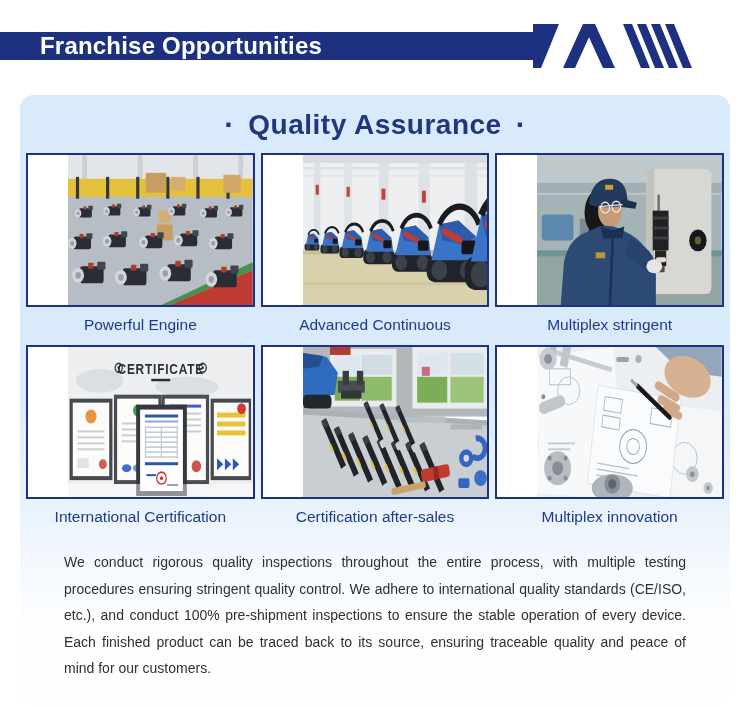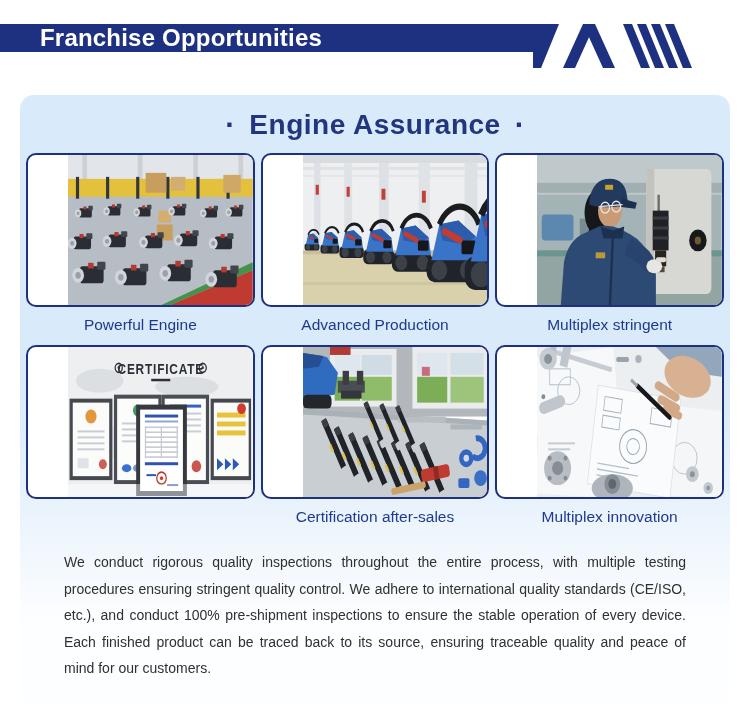--- a/index.html
+++ b/index.html
@@ -1,31 +1,31 @@
 <!DOCTYPE html>
 <html><head>
 <meta charset="utf-8">
 <style>
   html,body{margin:0;padding:0;width:750px;height:707px;overflow:hidden;background:#ffffff;
     font-family:"Liberation Sans",sans-serif;}
-  .topbar{margin-top:24px;height:44px;display:flex;align-items:flex-start;}
+  .topbar{margin-top:24px;height:44px;display:flex;align-items:center;}
   .topbar-main{flex:1;background:#1e3181;display:flex;align-items:center;padding-left:40px;}
   .topbar-title{color:#ffffff;font-size:24px;font-weight:700;letter-spacing:.2px;}
   .topbar-deco{width:165px;height:44px;display:block;}
   .topbar-spacer{width:52px;background:#ffffff;}
   .card{width:710px;margin:27px auto 0;border-radius:14px;
     background:linear-gradient(180deg,#d9eafa 0%,#d9eafa 48%,#eaf3fc 68%,#fdfeff 86%);
     padding:14px 6px 24px;box-sizing:border-box;}
   .section-title{display:flex;justify-content:center;align-items:center;gap:14px;
     color:#21367f;margin-bottom:12px;}
   .section-title .txt{font-size:28px;font-weight:800;letter-spacing:.5px;}
   .section-title .dot{font-size:30px;font-weight:800;line-height:1;}
   .grid{display:grid;grid-template-columns:repeat(3,1fr);gap:0 6px;}
   .tile{margin:0;display:flex;flex-direction:column;}
-  .photo{border:2px solid #1e3181;border-radius:10px;background:#fff;height:150px;overflow:hidden;padding-left:40px;}
+  .photo{border:2px solid #1e3181;border-radius:0;background:#fff;height:150px;overflow:hidden;padding-left:40px;}
   .photo svg{width:100%;height:100%;display:block;}
   .caption{text-align:center;color:#1e3a8e;font-size:15.5px;margin:9px 0 11px;}
   .description{width:622px;margin:12px auto 0;color:#303030;font-size:14px;
     line-height:26.5px;text-align:justify;}
 </style>
 </head>
 <body>
 
 <header class="topbar">
   <div class="topbar-main">
@@ -40,21 +40,21 @@
     <polygon points="118,0 127,0 145,44 136,44" fill="#1e3181"></polygon>
     <polygon points="132,0 141,0 159,44 150,44" fill="#1e3181"></polygon>
   </svg>
   <div class="topbar-spacer"></div>
 </header>
 
 <section class="card">
 
   <div class="section-title">
     <span class="dot">·</span>
-    <span class="txt">Engine Assurance</span>
+    <span class="txt">Quality Assurance</span>
     <span class="dot">·</span>
   </div>
 
   <div class="grid">
 
     <figure class="tile">
       <div class="photo">
         <svg viewBox="0 0 233 151" preserveAspectRatio="none">
           <defs>
             <g id="t1e">
@@ -138,21 +138,21 @@
           <rect y="128" width="233" height="3" fill="#cfc6a0"></rect>
           <use href="#t2m" transform="translate(2,78) scale(.55)"></use>
           <use href="#t2m" transform="translate(22,76) scale(.7)"></use>
           <use href="#t2m" transform="translate(46,74) scale(.9)"></use>
           <use href="#t2m" transform="translate(76,72) scale(1.15)"></use>
           <use href="#t2m" transform="translate(112,68) scale(1.5)"></use>
           <use href="#t2m" transform="translate(156,62) scale(2.0)"></use>
           <use href="#t2m" transform="translate(204,50) scale(2.6)"></use>
         </svg>
       </div>
-      <figcaption class="caption">Advanced Production</figcaption>
+      <figcaption class="caption">Advanced Continuous</figcaption>
     </figure>
 
     <figure class="tile">
       <div class="photo">
         <svg viewBox="0 0 233 151" preserveAspectRatio="none">
           <rect width="233" height="151" fill="#a3b3b6"></rect>
           <rect width="233" height="40" fill="#bfc9cc"></rect>
           <rect y="28" width="233" height="10" fill="#8d9ca0" opacity=".6"></rect>
           <rect x="6" y="60" width="40" height="26" rx="4" fill="#4a7cae" opacity=".8"></rect>
           <rect x="54" y="64" width="30" height="20" fill="#6d8289" opacity=".8"></rect>
@@ -256,20 +256,21 @@
             <rect x="117" y="80" width="1.6" height="32" fill="#c5cbd2"></rect>
           <rect x="137" y="80" width="1.6" height="32" fill="#c5cbd2"></rect>
           <rect x="97" y="116" width="42" height="3" fill="#2d55b0"></rect>
           <circle cx="118" cy="132" r="6" fill="none" stroke="#c0392e" stroke-width="1.6"></circle>
           <circle cx="118" cy="132" r="2" fill="#c0392e"></circle>
           <rect x="99" y="128" width="12" height="2" fill="#2d55b0"></rect>
             <rect x="125" y="138" width="14" height="2" fill="#2d55b0"></rect>
           <rect y="138" width="233" height="13" fill="#ffffff" opacity=".45"></rect>
         </svg>
       </div>
+      <figcaption class="caption">International Certification</figcaption>
     </figure>
 
     <figure class="tile">
       <div class="photo">
         <svg viewBox="0 0 233 151" preserveAspectRatio="none">
           <defs>
             <g id="t5b">
               <rect x="0" y="0" width="58" height="7" rx="3.5" fill="#202329"></rect>
               <rect x="-6" y="-1" width="10" height="9" rx="2" fill="#caced3"></rect>
               <rect x="50" y="0" width="8" height="7" fill="#3a3e44"></rect>

